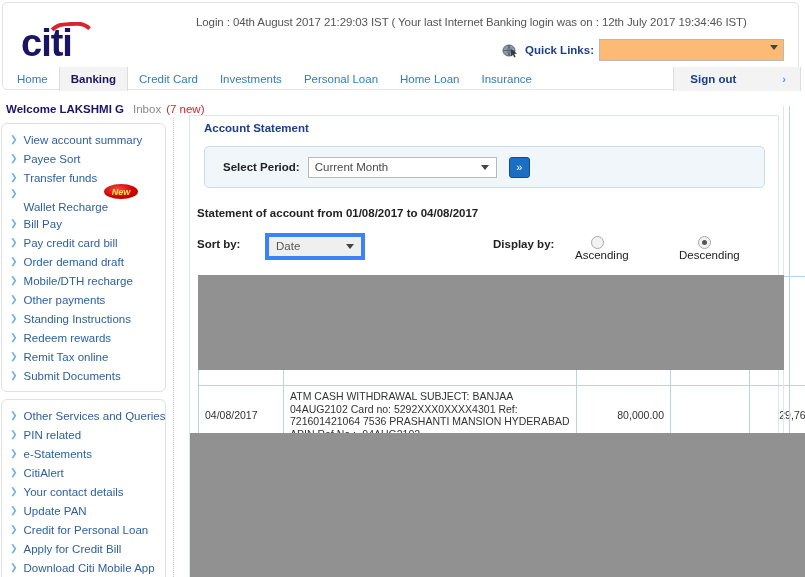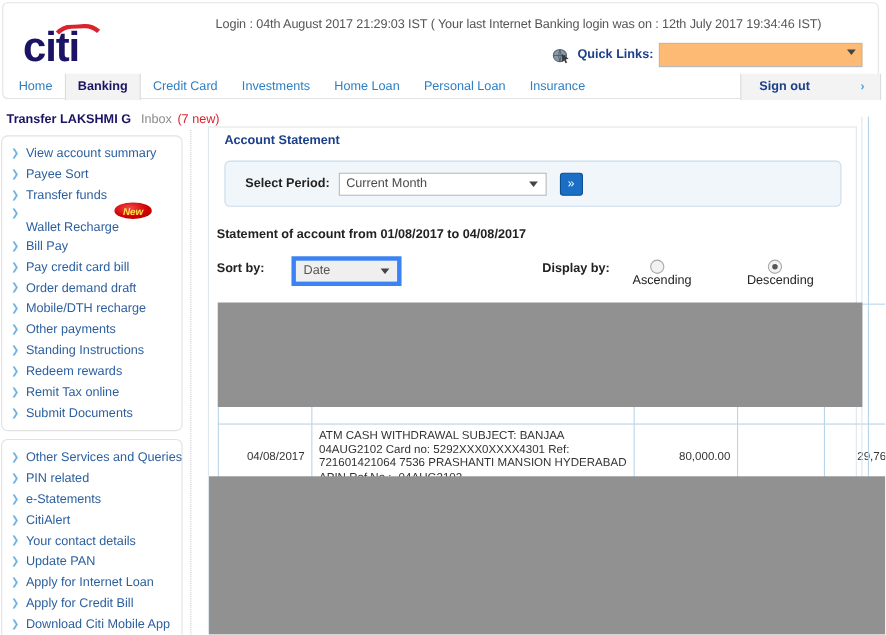--- a/index.html
+++ b/index.html
@@ -392,21 +392,21 @@
     table-layout: fixed;
   }
   .txn-table td {
     border: 1px solid #b8d4e8;
     font-size: 10.5px;
     color: #333333;
     padding: 4px 6px;
     vertical-align: middle;
     line-height: 12.5px;
   }
-  .c-date { width: 72px; text-align: right; }
+  .c-date { width: 72px; text-align: left; }
   .c-desc { width: 280px; text-align: left; }
   .c-debit { width: 81px; text-align: right; padding-right: 12px; }
   .c-credit { width: 66px; text-align: right; }
   .c-bal { width: 70px; text-align: right; padding-right: 8px; }
   .hdr-spacer-row td { height: 100px; border-color: #b8d4e8; }
 
   
   .redact {
     position: absolute;
     background: #919191;
@@ -456,35 +456,35 @@
           <span>Take me directly to...</span>
           <span class="caret"></span>
         </div>
       </div>
 
       <div class="navbar">
         <div class="nav-item">Home</div>
         <div class="nav-item active">Banking</div>
         <div class="nav-item">Credit Card</div>
         <div class="nav-item">Investments</div>
+        <div class="nav-item">Personal Loan</div>
         <div class="nav-item">Home Loan</div>
-        <div class="nav-item">Personal Loan</div>
         <div class="nav-item">Insurance</div>
         <div class="nav-spacer"></div>
         <div class="signout">
           <span>Sign out</span>
           <span class="chev">›</span>
         </div>
       </div>
 
     </div>
   </div>
 
   <div class="welcome-bar">
-    <span class="welcome-text">Transfer LAKSHMI G</span>
+    <span class="welcome-text">Welcome LAKSHMI G</span>
     <span class="inbox-text">Inbox</span>
     <span class="inbox-new">(7 new)</span>
   </div>
 
   <div class="sidebar">
 
     <div class="side-box">
       <div class="side-item">
         <span class="side-arrow">❯</span>
         <span class="side-label">View account summary</span>
@@ -560,21 +560,21 @@
       <div class="side-item">
         <span class="side-arrow">❯</span>
         <span class="side-label">Your contact details</span>
       </div>
       <div class="side-item">
         <span class="side-arrow">❯</span>
         <span class="side-label">Update PAN</span>
       </div>
       <div class="side-item">
         <span class="side-arrow">❯</span>
-        <span class="side-label">Apply for Internet Loan</span>
+        <span class="side-label">Credit for Personal Loan</span>
       </div>
       <div class="side-item">
         <span class="side-arrow">❯</span>
         <span class="side-label">Apply for Credit Bill</span>
       </div>
       <div class="side-item">
         <span class="side-arrow">❯</span>
         <span class="side-label">Download Citi Mobile App</span>
       </div>
 

